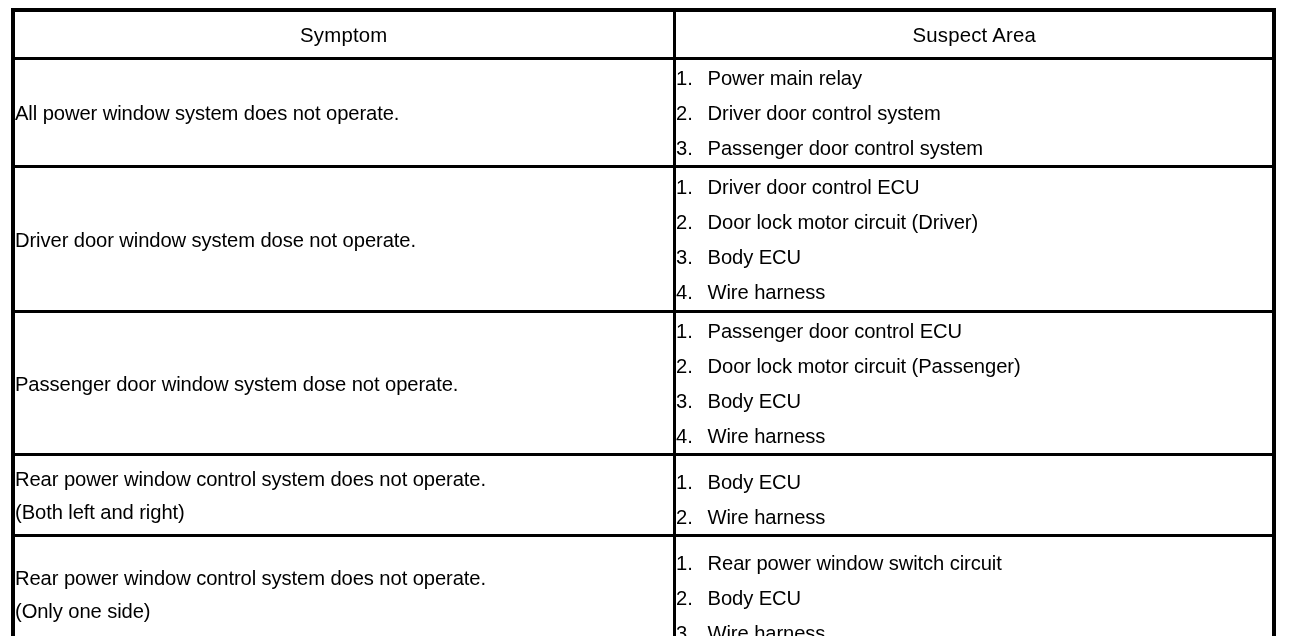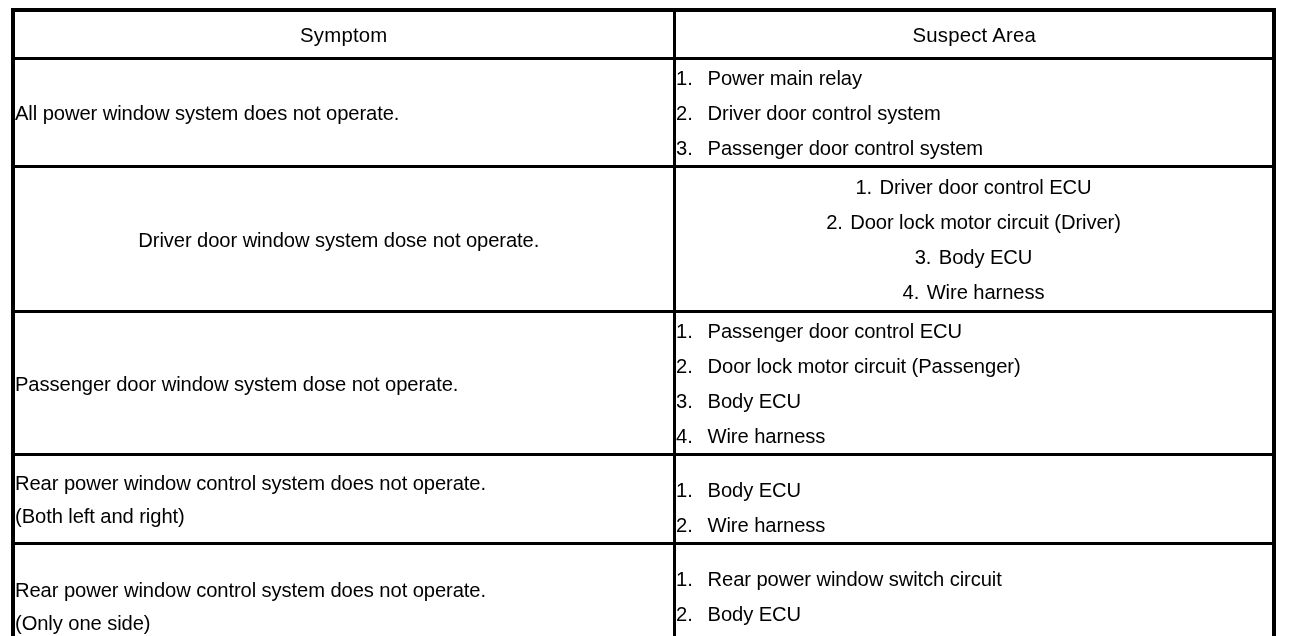--- a/index.html
+++ b/index.html
@@ -100,28 +100,28 @@
   .suspect-list li .num {
     display: inline-block;
     width: 32px;
   }
   .suspect-list li .txt {
     display: inline;
   }
 
   
   tr.row-0 td { height: 102px; }
-  tr.row-1 td { height: 145px; text-align: center; }
+  tr.row-1 td { height: 145px; }
   tr.row-2 td { height: 142px; }
   tr.row-3 td { height: 75px; }
   tr.row-4 td { height: 109px; }
 
   
   tr.row-3 .suspect-list,
-  tr.row-4 .suspect-list { margin-top: 16px; }
+  tr.row-4 .suspect-list { margin-top: 8px; }
 </style>
 </head>
 <body>
 
 <div id="page">
 
   <table class="diag-table">
     <colgroup>
       <col class="col-symptom">
       <col class="col-suspect">

